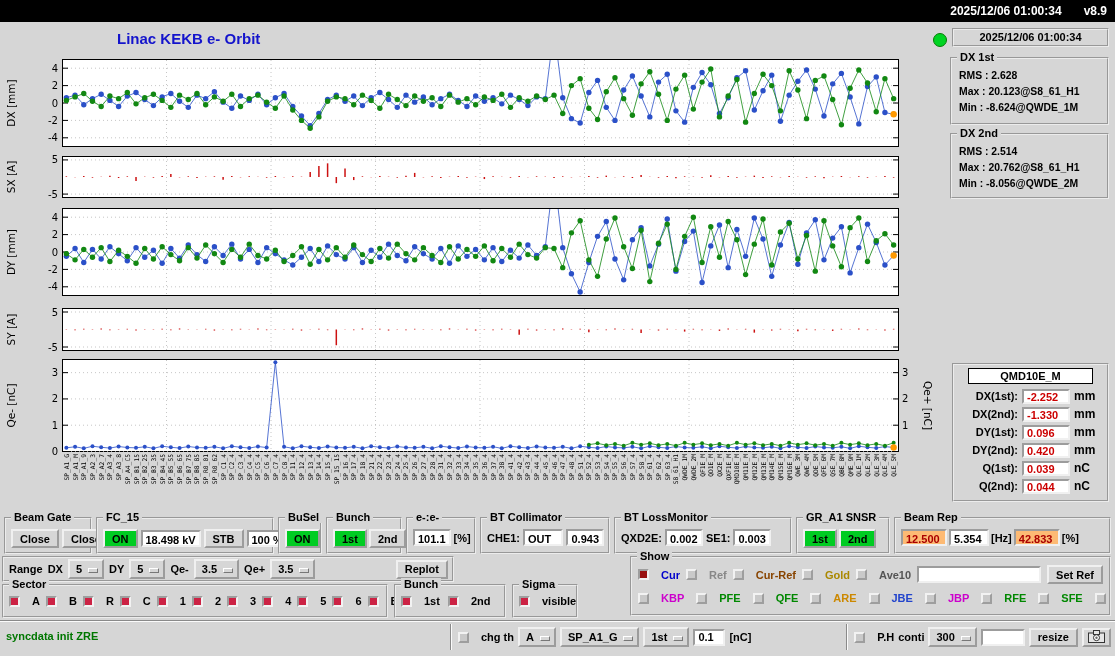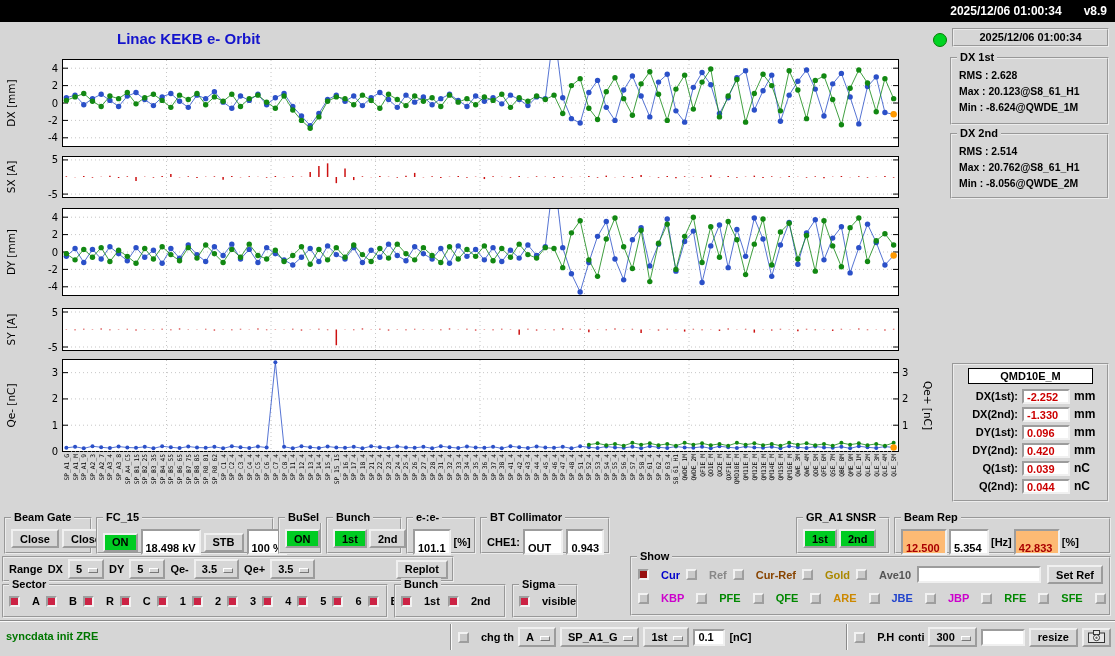--- a/index.html
+++ b/index.html
@@ -19,21 +19,21 @@
 .gb{position:absolute;border:2px groove #ececec;background:#d6d6d6}
 .gbt{position:absolute;top:-8px;left:5px;background:#d6d6d6;padding:0 3px;font-size:11px;
      font-weight:bold;white-space:nowrap}
 .stat-line{padding-left:7px;font-size:10.4px;font-weight:bold;line-height:16px;white-space:nowrap}
 .stat-line.first{margin-top:9px}
 .row{position:absolute;left:5px;right:4px;top:10px;display:flex;align-items:center;gap:3px}
 .btn{height:19px;border:2px outset #f0f0f0;background:#d6d6d6;font-family:inherit;font-size:11px;
      font-weight:bold;padding:0 7px;white-space:nowrap;color:#000}
 .btn.green{background:#00cc22}
 .disp{height:17px;border:2px inset #f0f0f0;background:#fff;font-size:11px;font-weight:bold;
-      padding:11px 3px;white-space:nowrap}
+      padding:2px 3px;white-space:nowrap}
 .disp.pink{background:#fdba74;color:#aa0000}
 .lbl{font-size:11px;font-weight:bold;white-space:nowrap}
 .cb{display:inline-flex;align-items:center;gap:12px;white-space:nowrap}
 .ind{width:11px;height:11px;border:2px outset #f2f2f2;background:#c9c9c9;flex:none}
 .ind.on{background:#cc2244;border-style:inset}
 .ind.dark{background:#991111;border-style:inset}
 .opt{position:relative;display:inline-block;border:2px outset #f0f0f0;background:#d6d6d6;
      font-size:11px;font-weight:bold;padding:2px 20px 2px 6px;white-space:nowrap}
 .opt .bar{position:absolute;right:4px;top:7px;width:10px;height:5px;background:#d6d6d6;
           border:1px solid;border-color:#fff #777 #777 #fff}
@@ -1143,20 +1143,29 @@
 
   <div class="gb" style="left:480px;top:517px;width:130px;height:37px">
     <span class="gbt">BT Collimator</span>
     <div class="row">
       <span class="lbl">CHE1:</span>
       <span class="disp" style="width:50px">OUT</span>
       <span class="disp" style="width:42px">0.943</span>
     </div>
   </div>
 
+  <div class="gb" style="left:614px;top:517px;width:178px;height:37px">
+    <span class="gbt">BT LossMonitor</span>
+    <div class="row">
+      <span class="lbl">QXD2E:</span>
+      <span class="disp" style="width:38px">0.002</span>
+      <span class="lbl">SE1:</span>
+      <span class="disp" style="width:38px">0.003</span>
+    </div>
+  </div>
 
   <div class="gb" style="left:796px;top:517px;width:94px;height:37px">
     <span class="gbt">GR_A1 SNSR</span>
     <div class="row" style="gap:2px">
       <button class="btn green">1st</button>
       <button class="btn green">2nd</button>
     </div>
   </div>
 
   <div class="gb" style="left:894px;top:517px;width:217px;height:37px">

